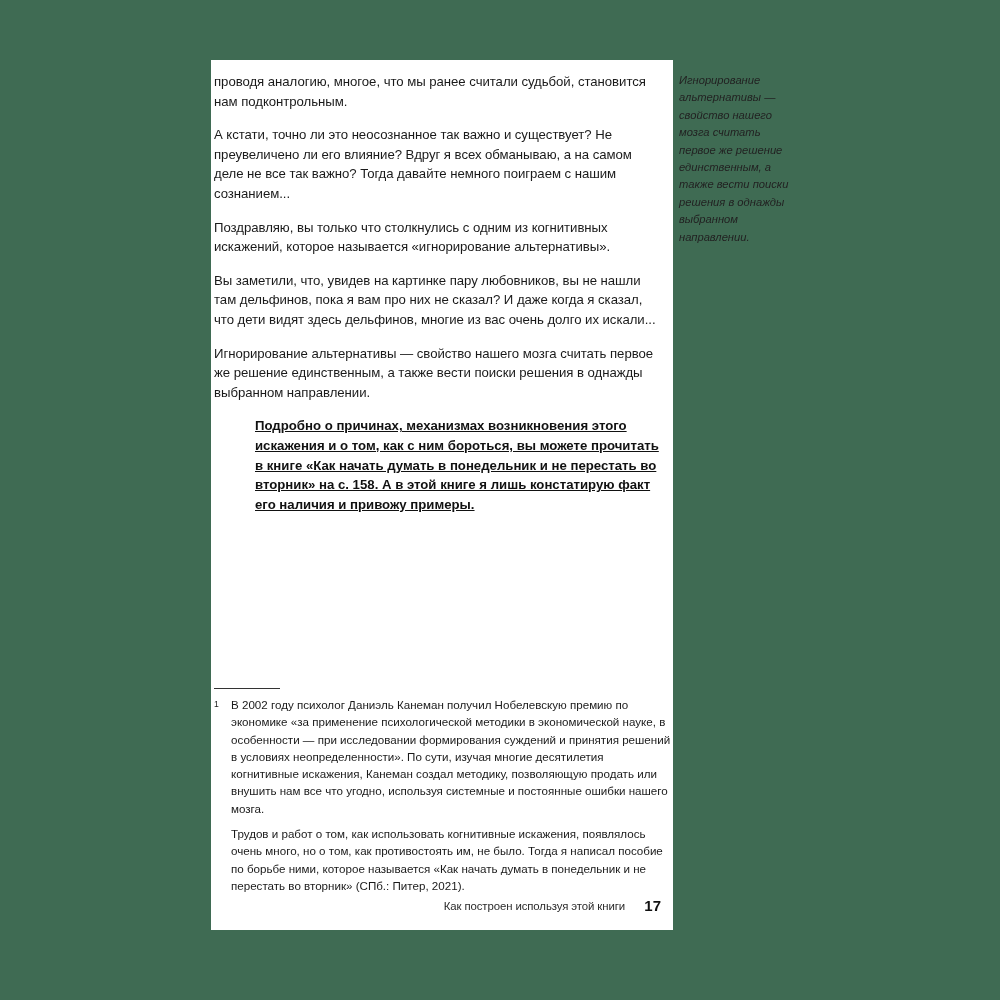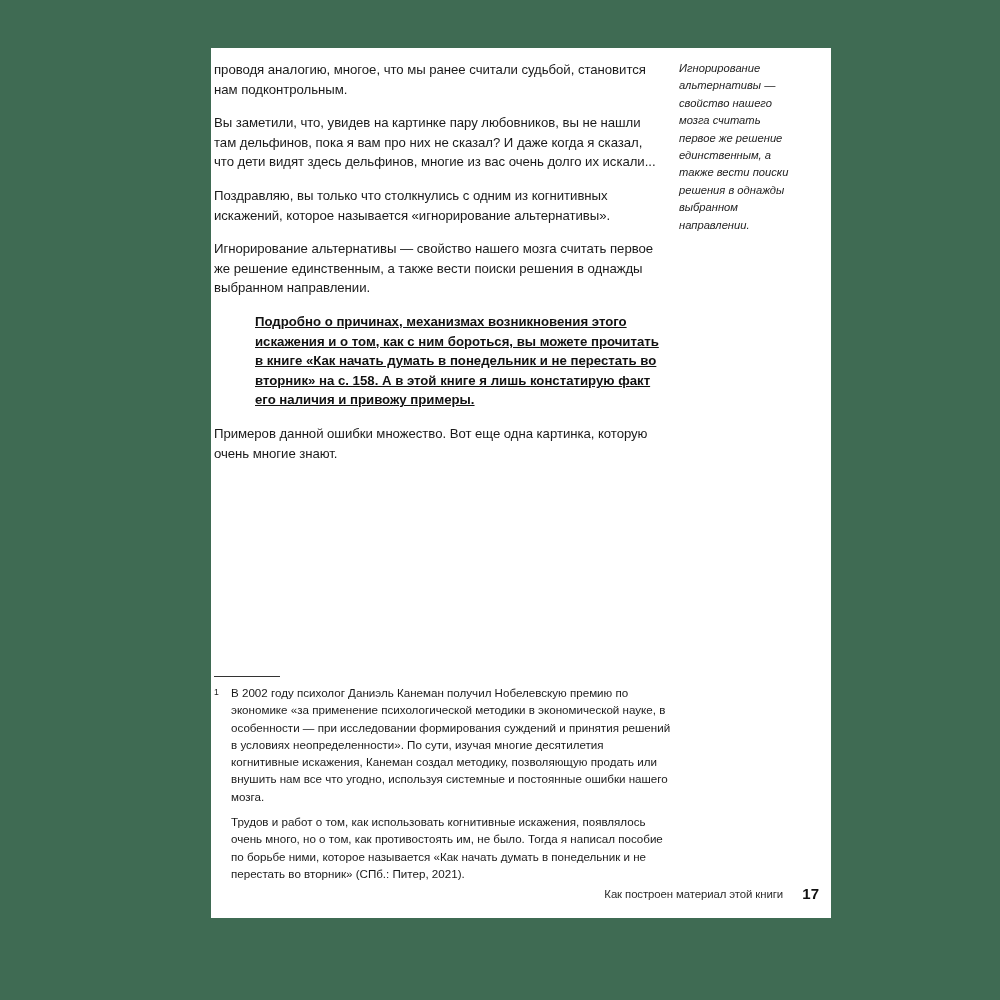--- a/index.html
+++ b/index.html
@@ -9,22 +9,22 @@
   body {
     width: 1000px;
     height: 1000px;
     background: #3f6b53;
     font-family: "Liberation Sans", sans-serif;
     overflow: hidden;
   }
   #page {
     position: absolute;
     left: 211px;
-    top: 48px;
-    width: 620px;
+    top: 60px;
+    width: 462px;
     height: 870px;
     background: #ffffff;
     box-sizing: border-box;
   }
   #page-inner {
     position: relative;
     width: 100%;
     height: 100%;
   }
   .main-col {
@@ -133,37 +133,37 @@
   }
 </style>
 </head>
 <body>
 
 <div id="page">
   <div id="page-inner">
 
     <div class="main-col">
       <p class="body-p">проводя аналогию, многое, что мы ранее считали судьбой, становится нам подконтрольным.</p>
+      <p class="body-p">А кстати, точно ли это неосознанное так важно и существует? Не преувеличено ли его влияние? Вдруг я всех обманываю, а на самом деле не все так важно? Тогда давайте немного поиграем с нашим сознанием...</p>
+      <p class="body-p">Поздравляю, вы только что столкнулись с одним из когнитивных искажений, которое называется «игнорирование альтернативы».</p>
       <p class="body-p">Вы заметили, что, увидев на картинке пару любовников, вы не нашли там дельфинов, пока я вам про них не сказал? И даже когда я сказал, что дети видят здесь дельфинов, многие из вас очень долго их искали...</p>
-      <p class="body-p">Поздравляю, вы только что столкнулись с одним из когнитивных искажений, которое называется «игнорирование альтернативы».</p>
       <p class="body-p">Игнорирование альтернативы — свойство нашего мозга считать первое же решение единственным, а также вести поиски решения в однажды выбранном направлении.</p>
       <p class="callout">Подробно о причинах, механизмах возникновения этого искажения и о том, как с ним бороться, вы можете прочитать в книге «Как начать думать в понедельник и не перестать во вторник» на с. 158. А в этой книге я лишь констатирую факт его наличия и привожу примеры.</p>
-      <p class="body-p">Примеров данной ошибки множество. Вот еще одна картинка, которую очень многие знают.</p>
     </div>
 
     <div class="side-col">Игнорирование альтернативы — свойство нашего мозга считать первое же решение единственным, а также вести поиски решения в однажды выбранном направлении.</div>
 
     <div class="footnotes">
       <div class="fn-rule"></div>
       <div class="fn-block">
         <span class="fn-marker">1</span>
         <span class="fn-text">В 2002 году психолог Даниэль Канеман получил Нобелевскую премию по экономике «за применение психологической методики в экономической науке, в особенности — при исследовании формирования суждений и принятия решений в условиях неопределенности». По сути, изучая многие десятилетия когнитивные искажения, Канеман создал методику, позволяющую продать или внушить нам все что угодно, используя системные и постоянные ошибки нашего мозга.</span>
         <span class="fn-text cont">Трудов и работ о том, как использовать когнитивные искажения, появлялось очень много, но о том, как противостоять им, не было. Тогда я написал пособие по борьбе ними, которое называется «Как начать думать в понедельник и не перестать во вторник» (СПб.: Питер, 2021).</span>
       </div>
     </div>
 
     <div class="footer">
-      <div class="footer-title">Как построен материал этой книги</div>
+      <div class="footer-title">Как построен используя этой книги</div>
       <div class="footer-pageno">17</div>
     </div>
 
   </div>
 </div>
 
 </body></html>

